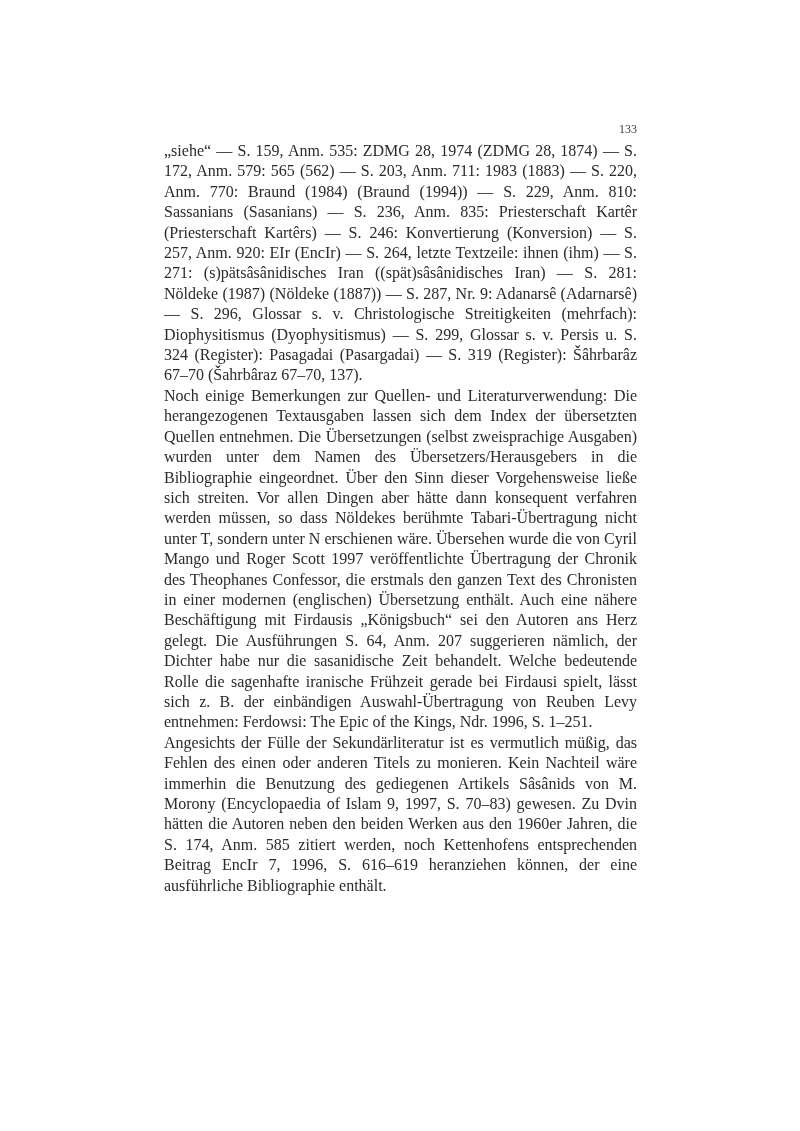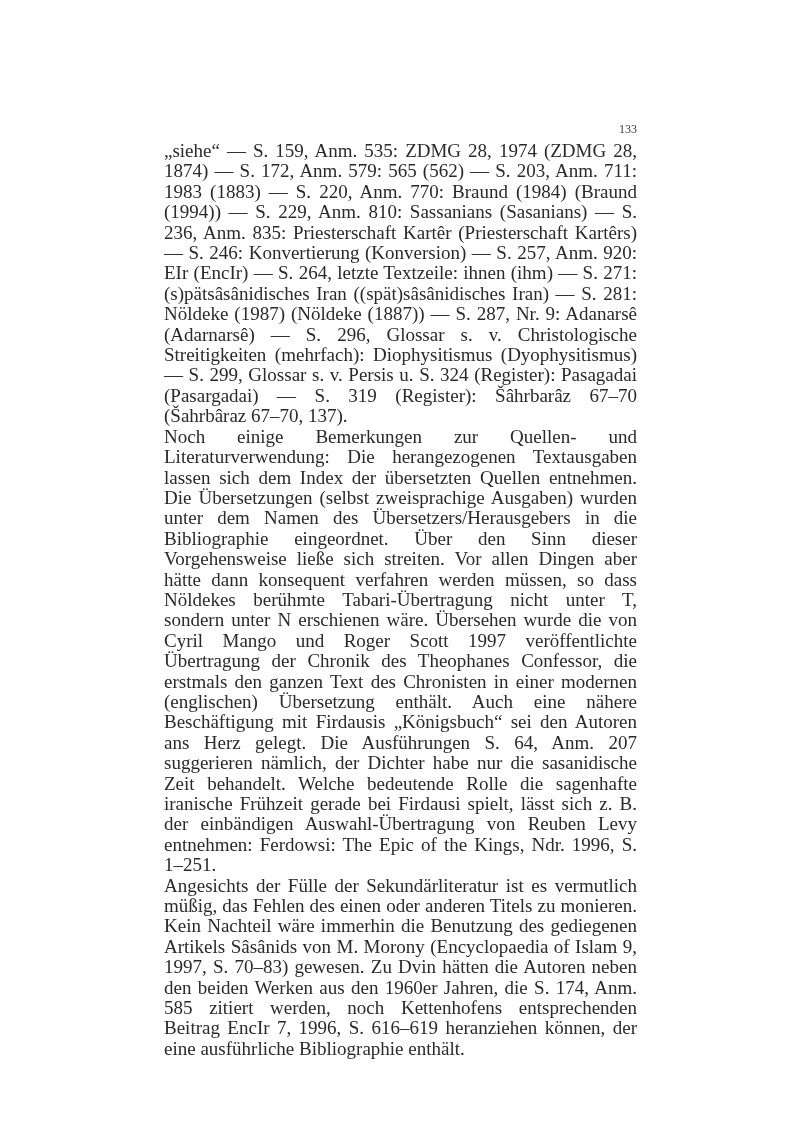--- a/index.html
+++ b/index.html
@@ -37,21 +37,21 @@
       right: 0;
       top: 16px;
       font-size: 12px;
       margin-top: 32px;
     }
     .text-block {
       position: absolute;
       top: 141px;
       left: 164px;
       width: 473px;
-      font-size: 19px;
+      font-size: 16px;
       line-height: 20.4px;
       text-align: justify;
       hyphens: manual;
     }
     .text-block p {
       margin: 0;
     }
     .text-block p + p {
       margin-top: 0;
     }

